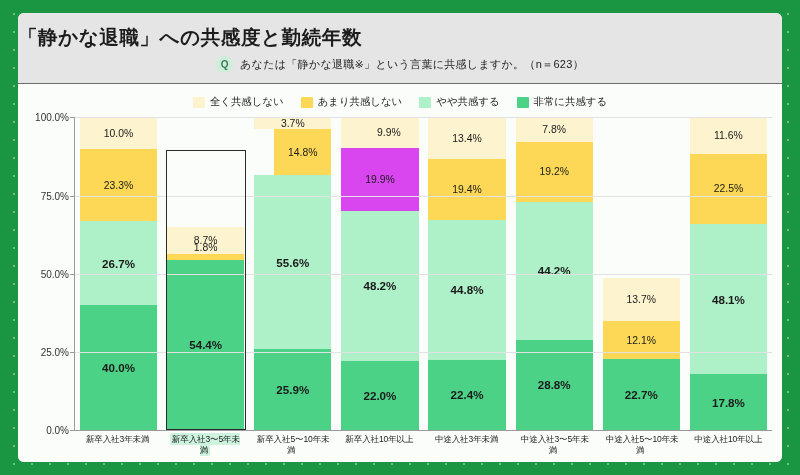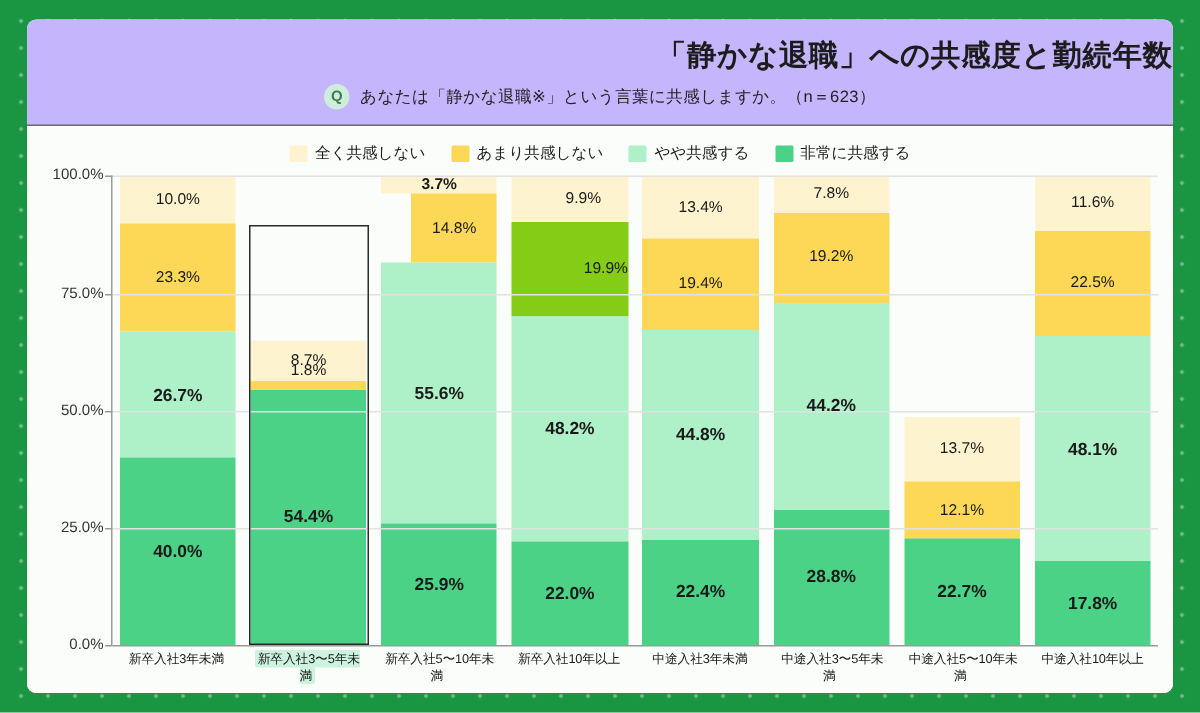--- a/index.html
+++ b/index.html
@@ -22,23 +22,23 @@
     left: 18px; top: 13px; right: 18px; bottom: 13px;
     background: #ffffff;
     border-radius: 6px;
     overflow: hidden;
     display: flex;
     flex-direction: column;
   }
   
   #header {
     padding: 12px 0 10px 0;
-    text-align: right;
+    text-align: left;
     border-bottom: 1.6px solid #6b6b6b;
-    background: #c4b5fd;
+    background: #e5e5e5;
     flex: 0 0 auto;
   }
   #chart-title {
     font-size: 19.5px;
     font-weight: bold;
     color: #1c1c1c;
     letter-spacing: 0.6px;
     line-height: 1.25;
   }
   #subtitle-row {
@@ -252,38 +252,38 @@
               </div>
               <div class="seg" style="height: 1.8%; background: rgb(252, 216, 86);">
                 <span class="seg-label outside">1.8%</span>
               </div>
               <div class="seg" style="height: 54.4%; background: rgb(75, 210, 135);">
                 <span class="seg-label big">54.4%</span>
               </div>
               <div class="highlight-box" style="bottom: 0px; height: 89.5%;"></div>
             </div>
             <div class="bar-col">
-              <div class="seg" style="height: 3.7%; background: rgb(253, 243, 207); font-weight: bold;">
+              <div class="seg" style="height: 3.7%; background: rgb(253, 243, 207);">
                 <span class="seg-label">3.7%</span>
               </div>
               <div class="seg" style="height: 14.8%; background: rgb(252, 216, 86); margin-left: 20px;">
                 <span class="seg-label">14.8%</span>
               </div>
               <div class="seg" style="height: 55.6%; background: rgb(174, 240, 200);">
                 <span class="seg-label big">55.6%</span>
               </div>
               <div class="seg" style="height: 25.9%; background: rgb(75, 210, 135);">
                 <span class="seg-label big">25.9%</span>
               </div>
             </div>
             <div class="bar-col">
               <div class="seg" style="height: 9.9%; background: rgb(253, 243, 207); padding-left: 18px;">
                 <span class="seg-label">9.9%</span>
               </div>
-              <div class="seg" style="height: 19.9%; background: #84cc16; justify-content: flex-end;">
+              <div class="seg" style="height: 19.9%; background: #d946ef;">
                 <span class="seg-label">19.9%</span>
               </div>
               <div class="seg" style="height: 48.2%; background: rgb(174, 240, 200);">
                 <span class="seg-label big">48.2%</span>
               </div>
               <div class="seg" style="height: 22%; background: rgb(75, 210, 135);">
                 <span class="seg-label big">22.0%</span>
               </div>
             </div>
             <div class="bar-col">

